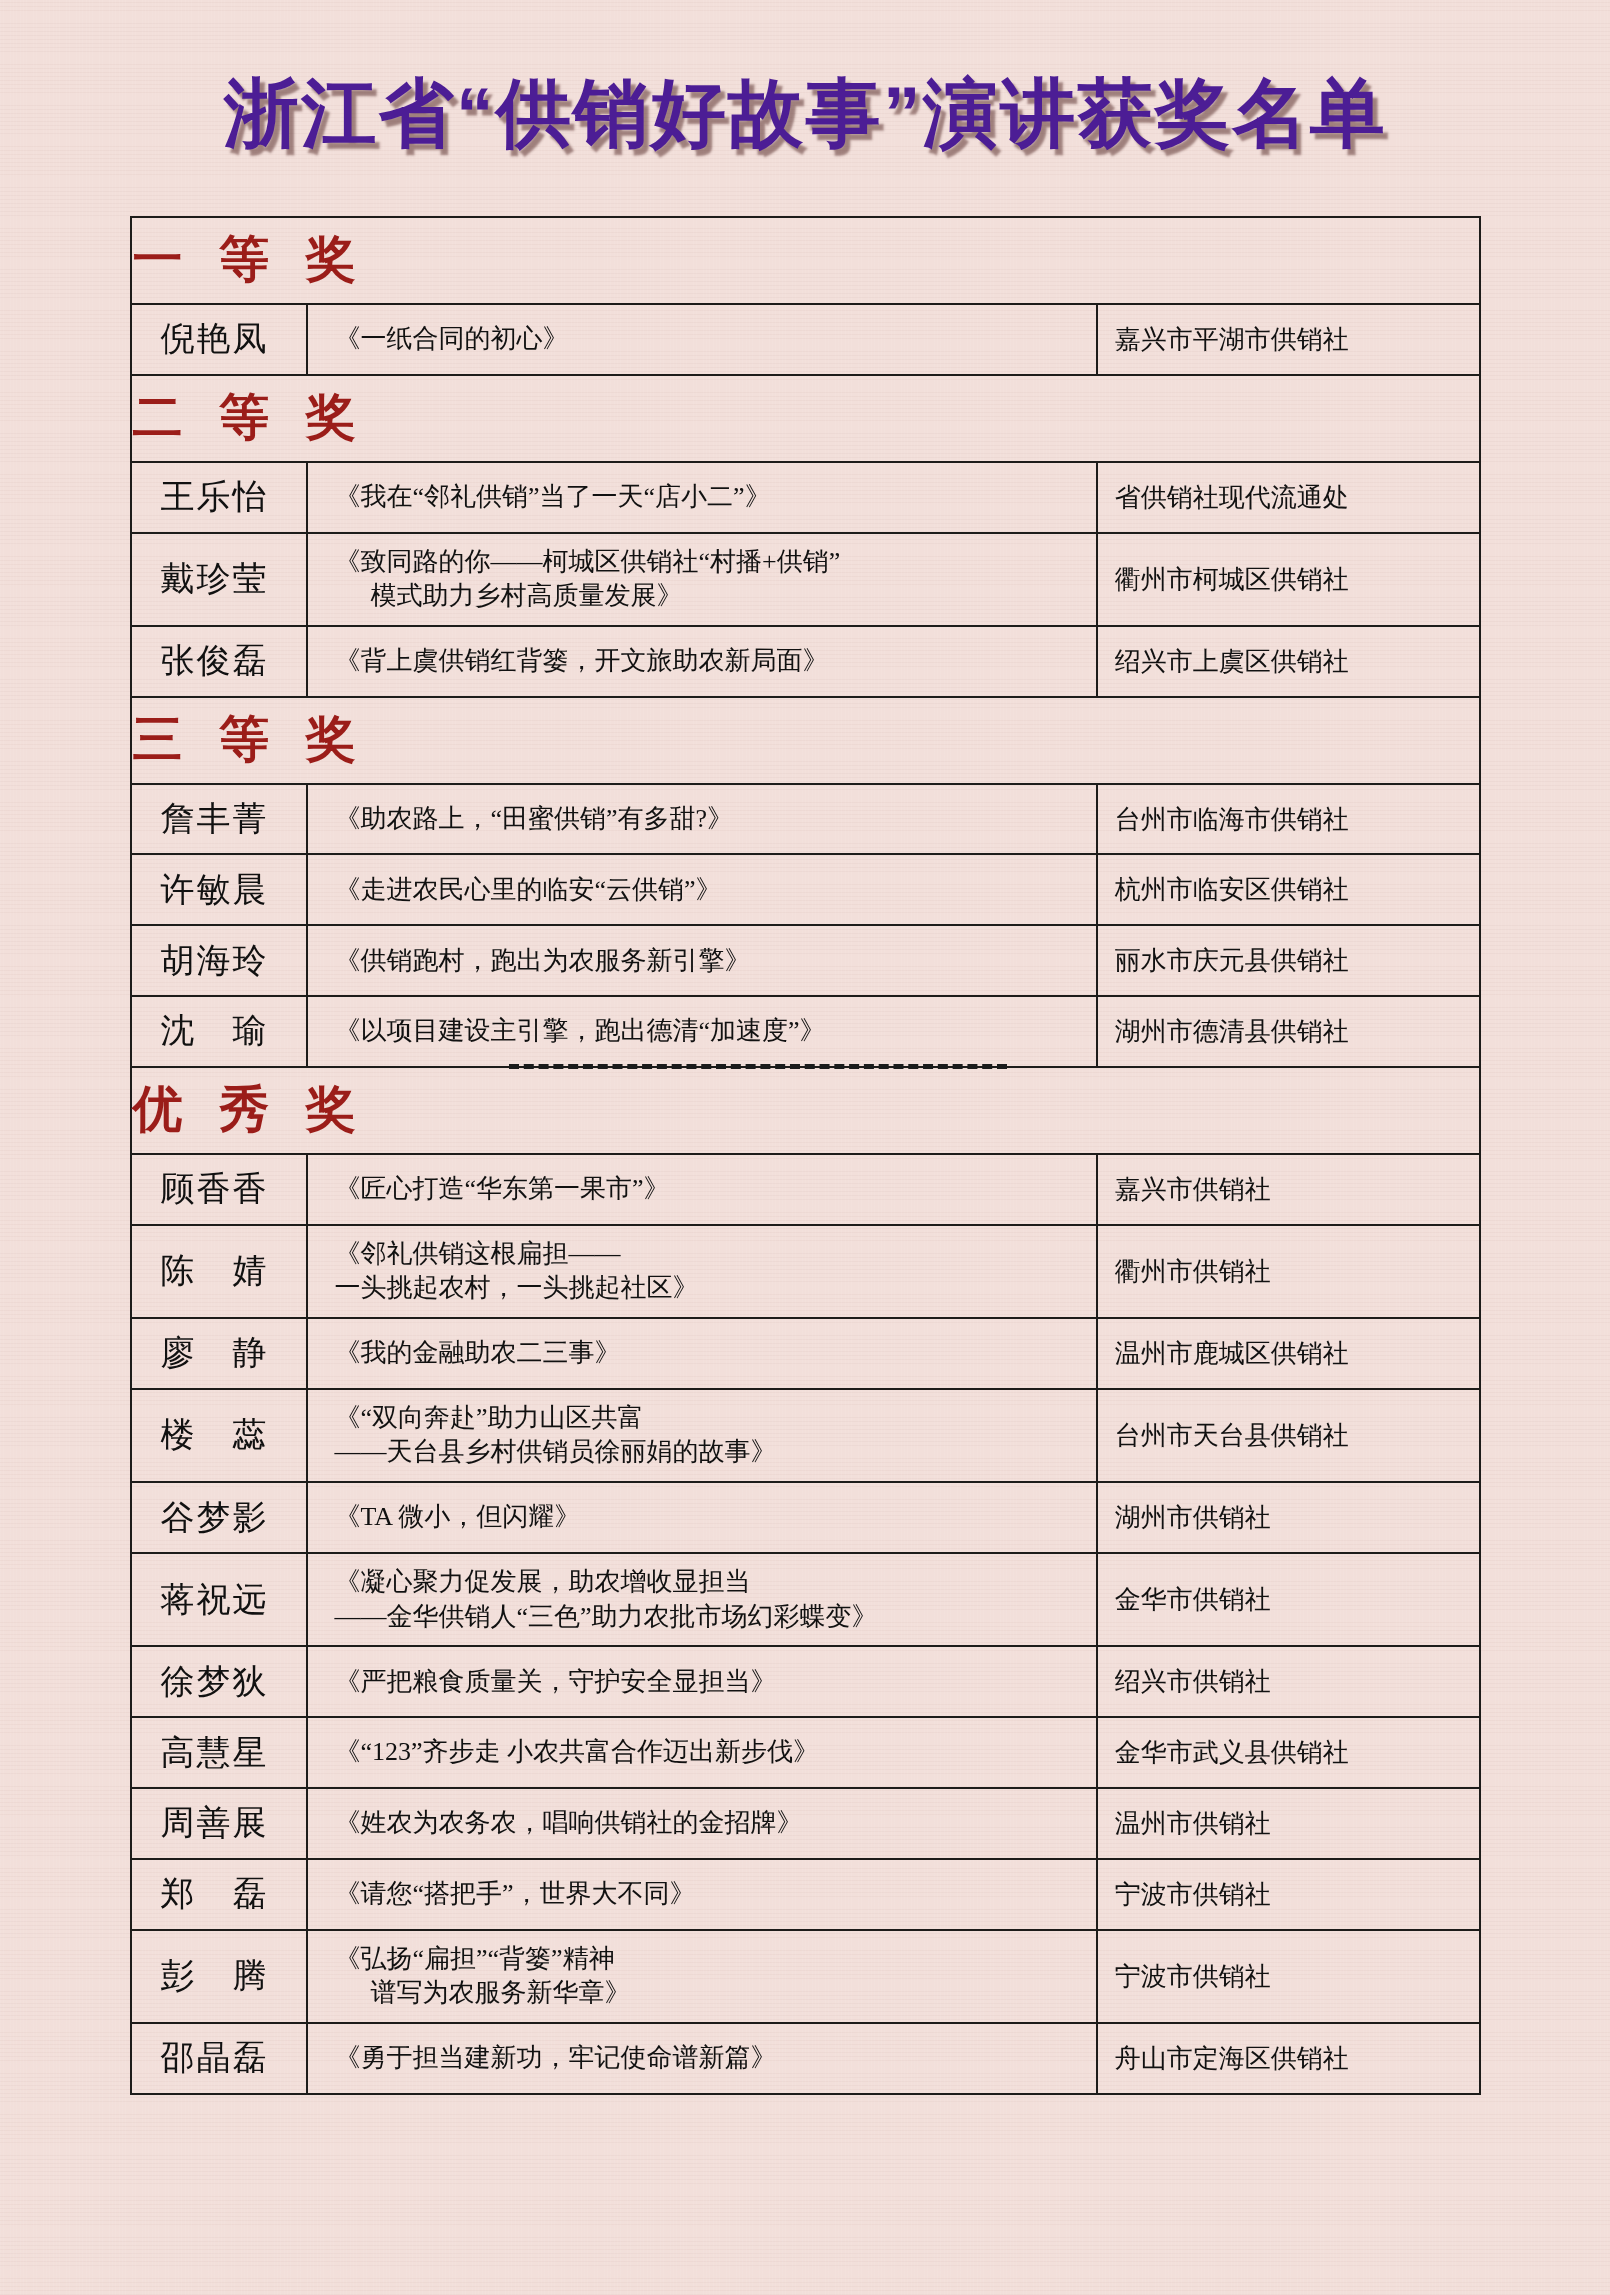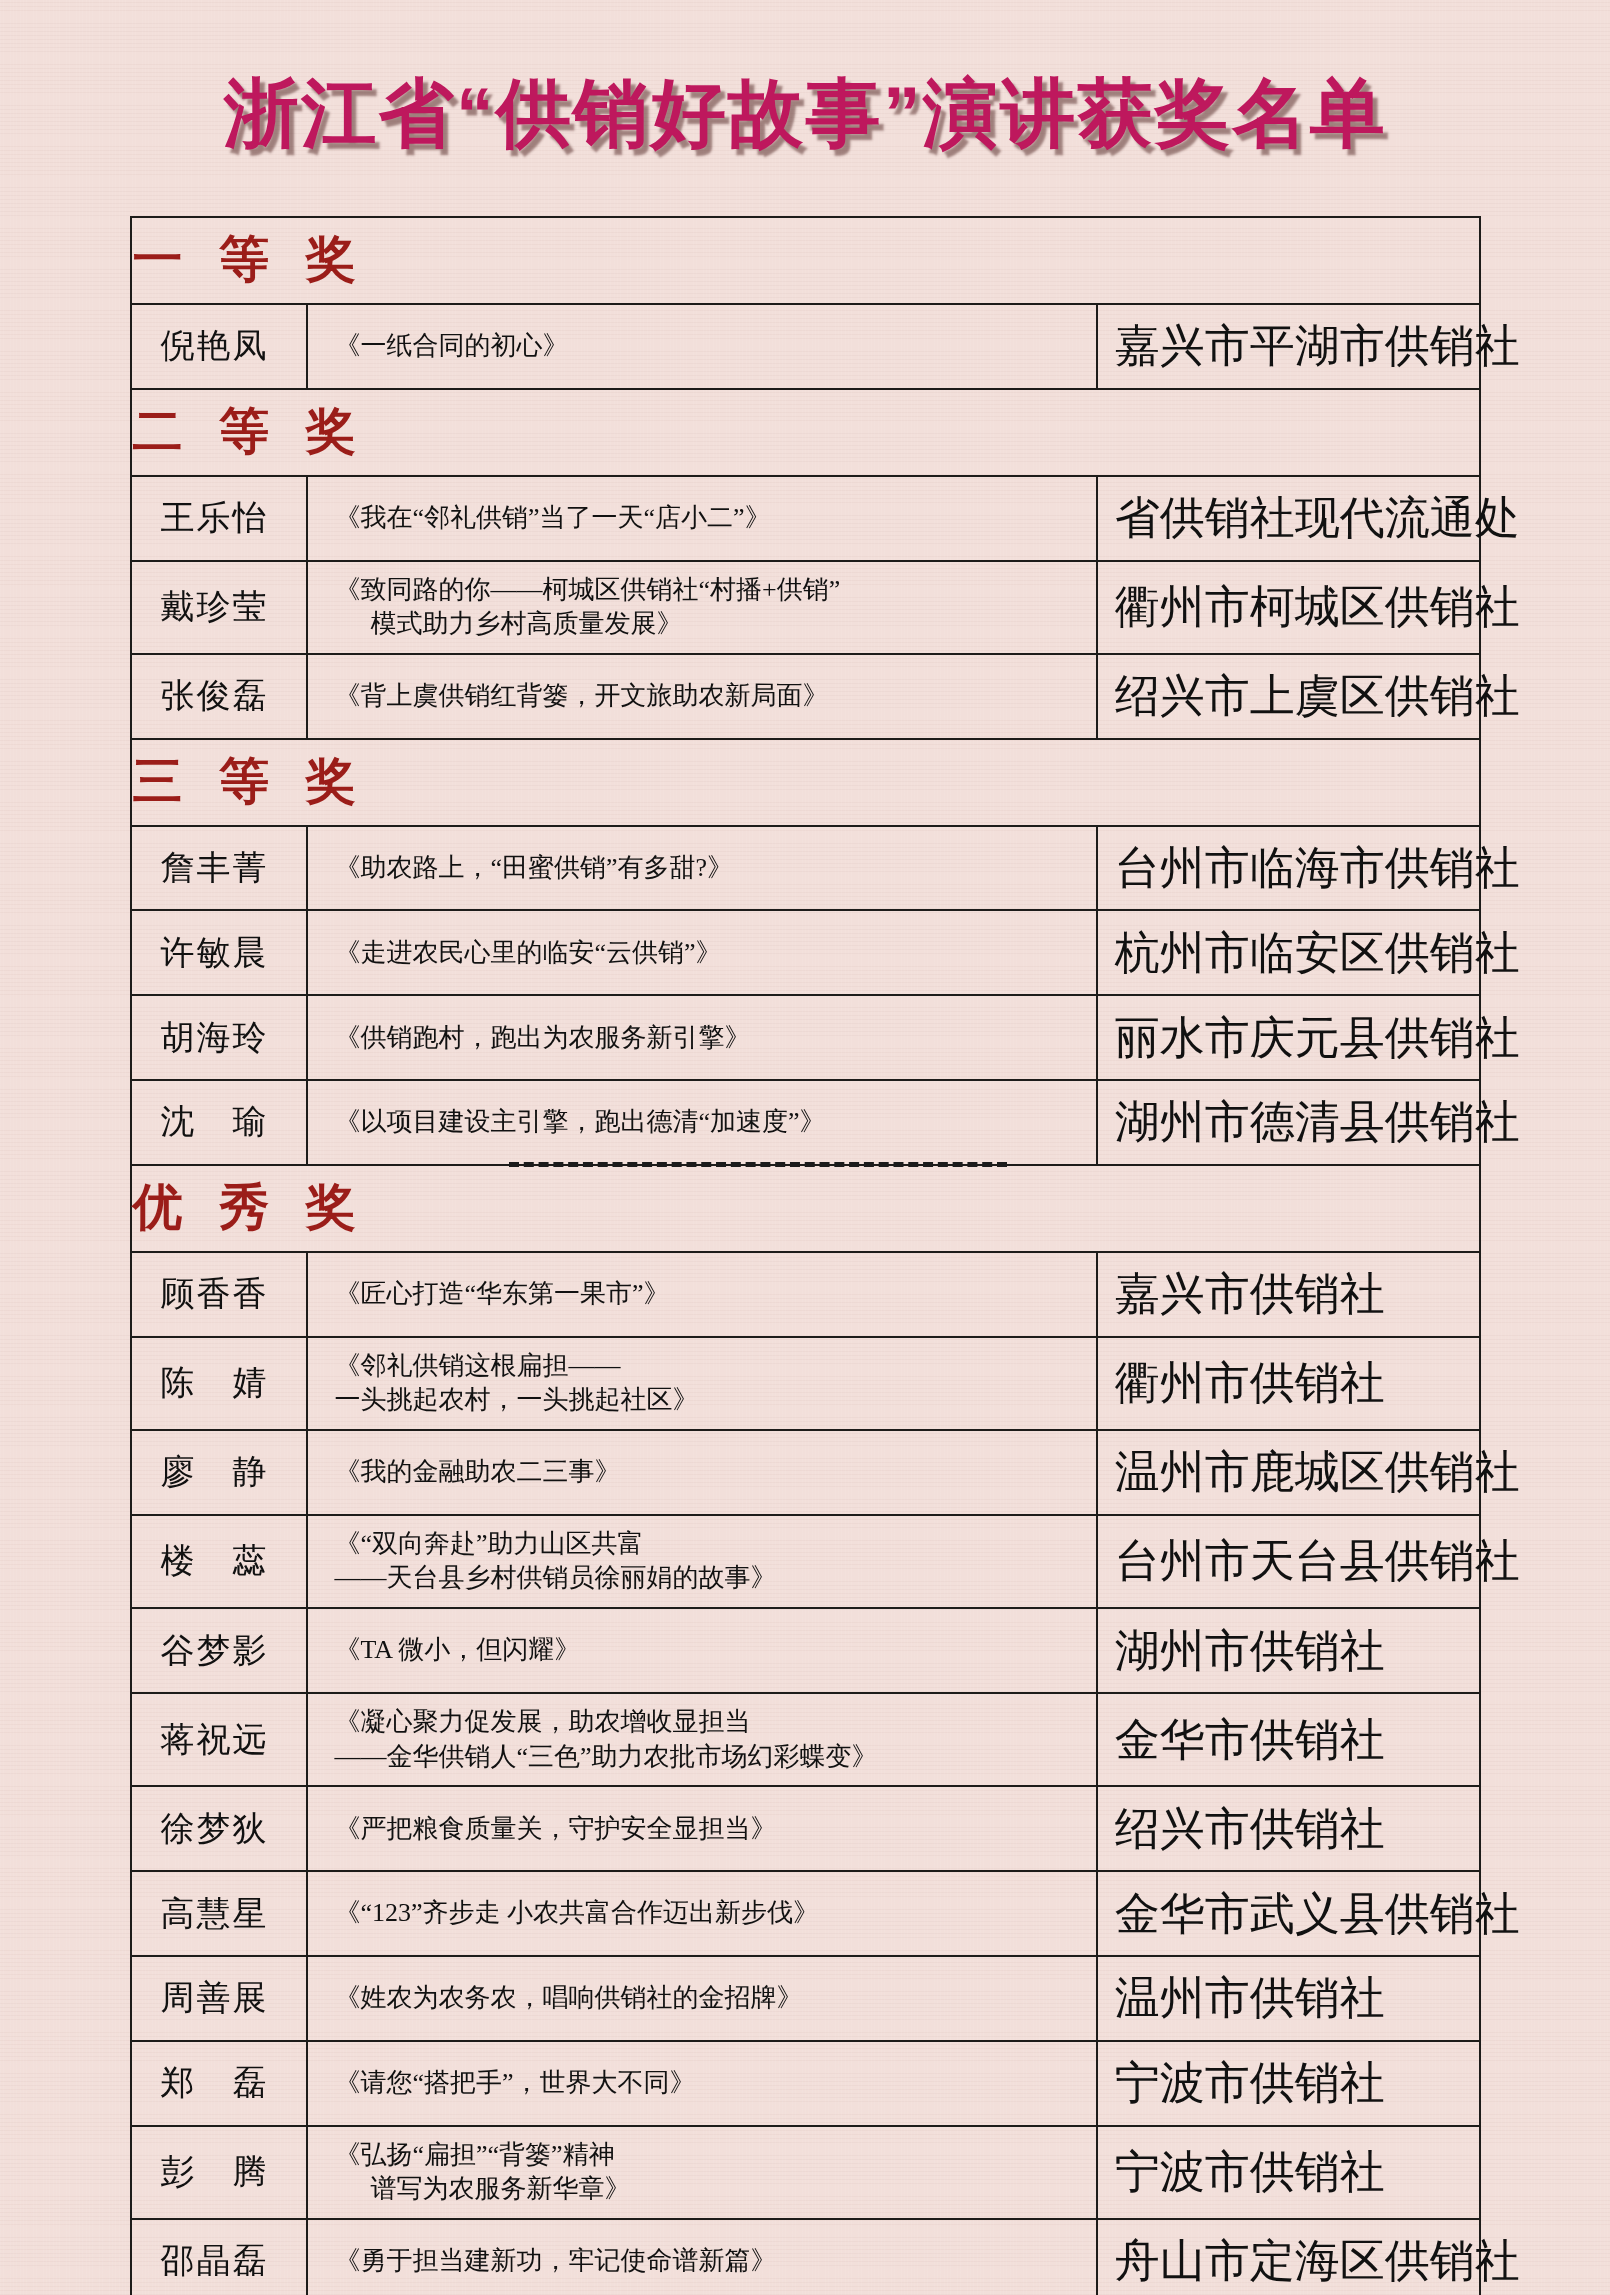--- a/index.html
+++ b/index.html
@@ -20,21 +20,21 @@
   .page {
     padding-top: 64px;
   }
   h1.doc-title {
     margin: 0 auto;
     text-align: center;
     font-family: "Liberation Sans", "DejaVu Sans", sans-serif;
     font-weight: bold;
     font-size: 75px;
     letter-spacing: 2.4px;
-    color: #be185d;
+    color: #4c1d95;
     text-shadow: 4.9px 5.7px 2.4px rgba(70,25,22,0.48);
     white-space: nowrap;
   }
   table.award-table {
     width: 1349px;
     margin: 51px auto 0 auto;
     border-collapse: collapse;
     table-layout: fixed;
   }
   table.award-table col.c-name { width: 176px; }
@@ -74,21 +74,21 @@
   }
   td.title-cell {
     padding: 11.4px 11.4px 11.4px 26px;
     font-size: 26px;
     line-height: 1.32;
   }
   td.title-cell .ln { white-space: nowrap; }
   td.title-cell .ind { padding-left: 36px; }
   td.org-cell {
     padding: 11.4px 6.5px 11.4px 16.3px;
-    font-size: 45px;
+    font-size: 26px;
     white-space: nowrap;
   }
 </style>
 </head>
 <body>
 
 <div class="page">
 
   <h1 class="doc-title">浙江省“供销好故事”演讲获奖名单</h1>
 

